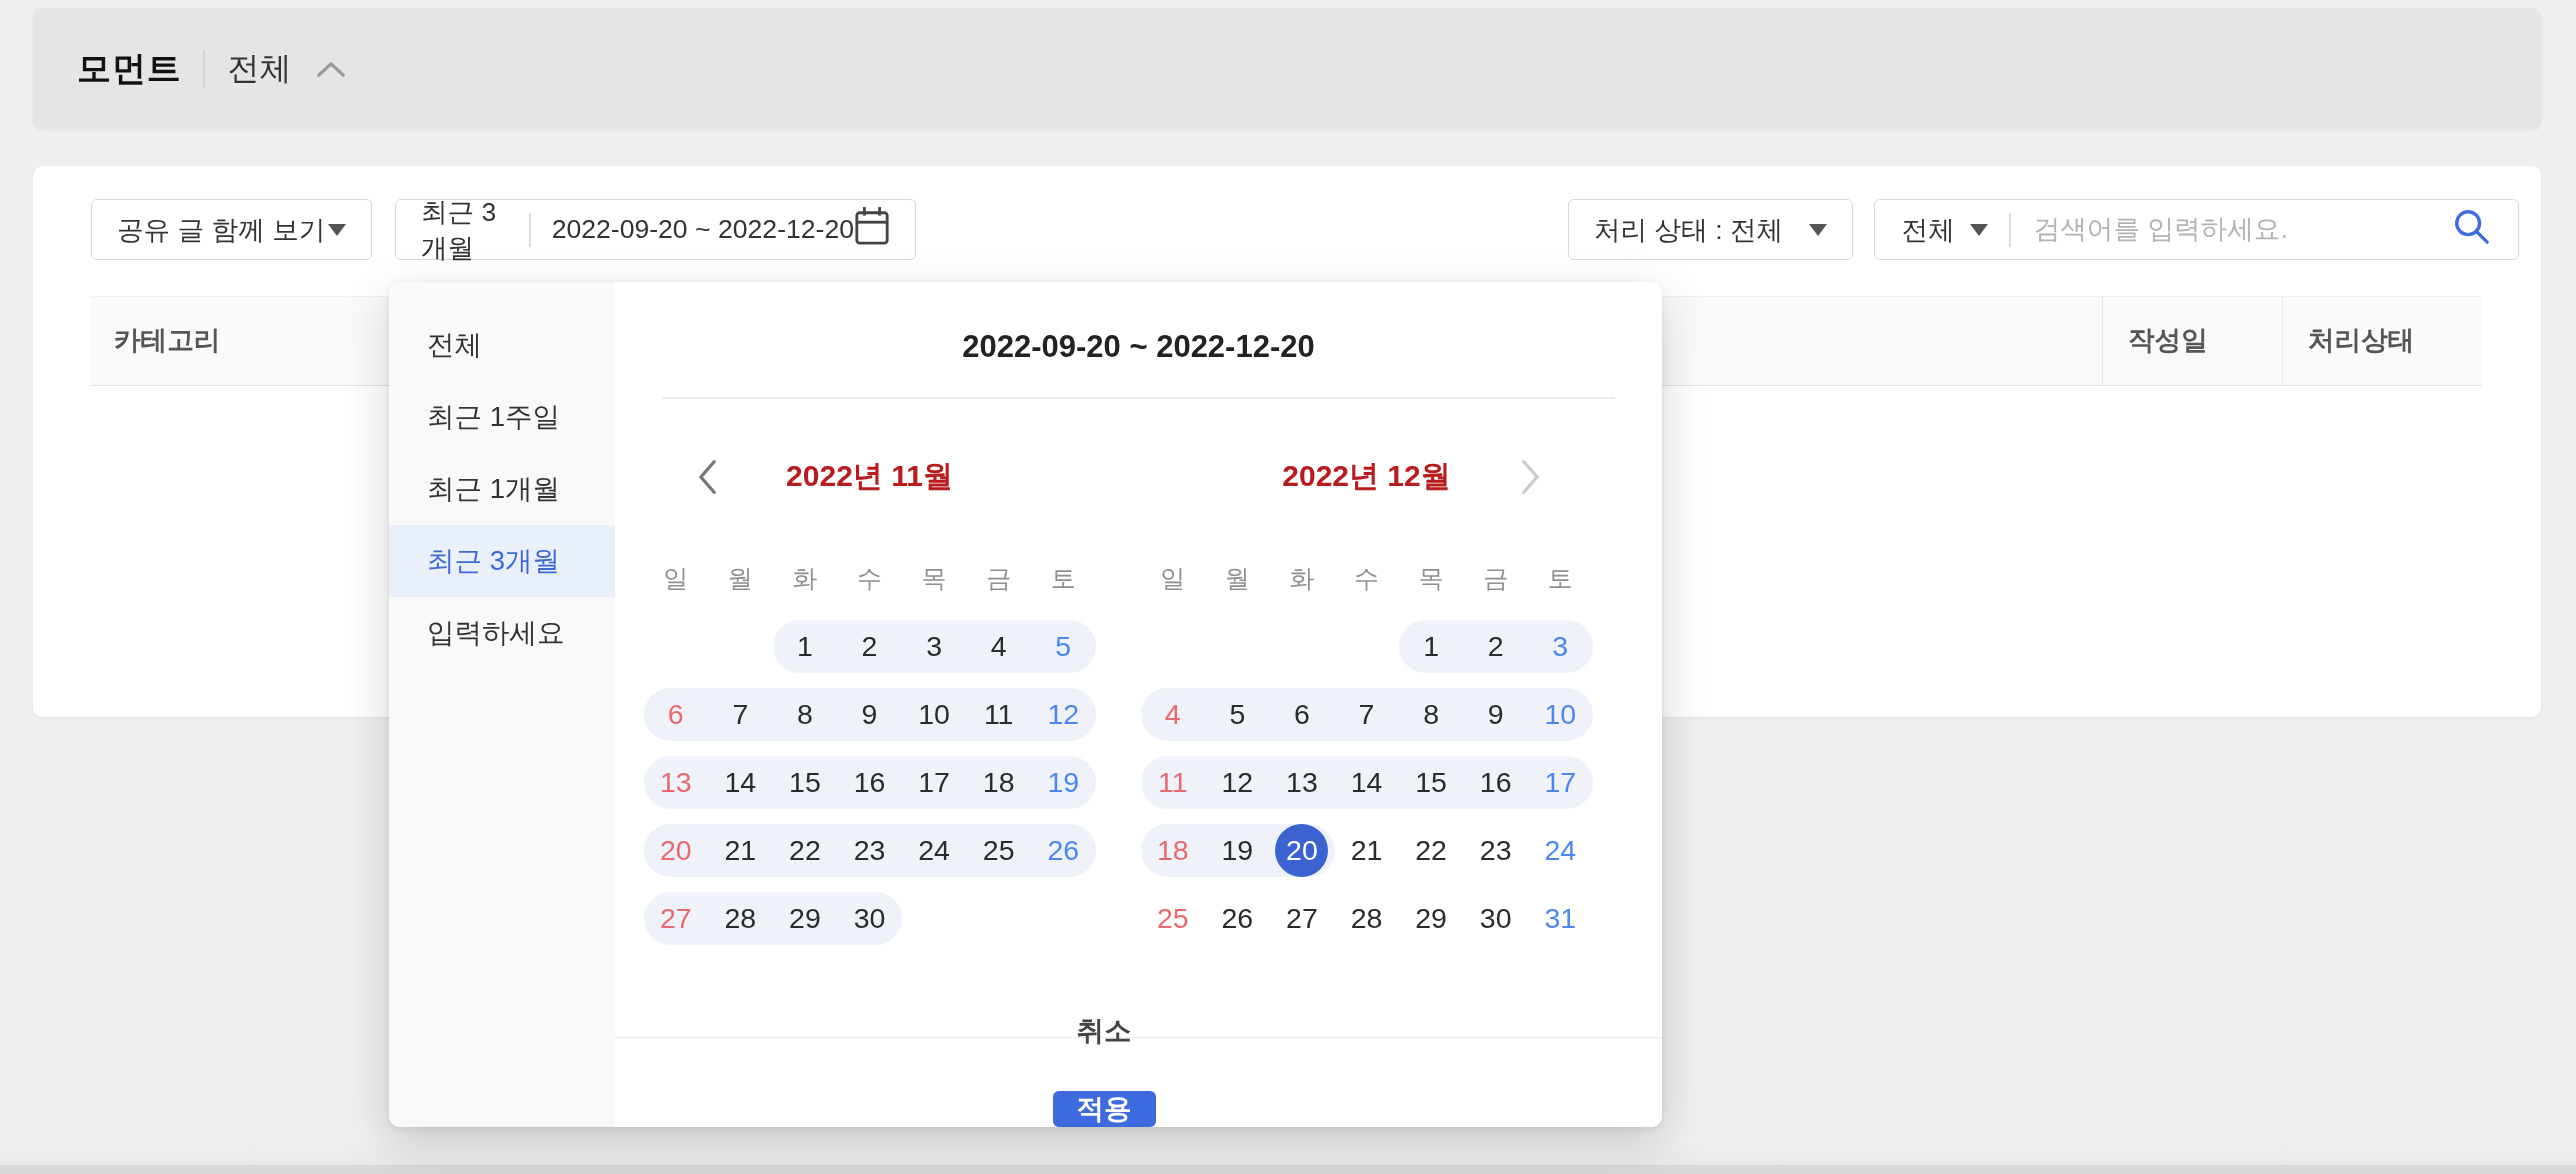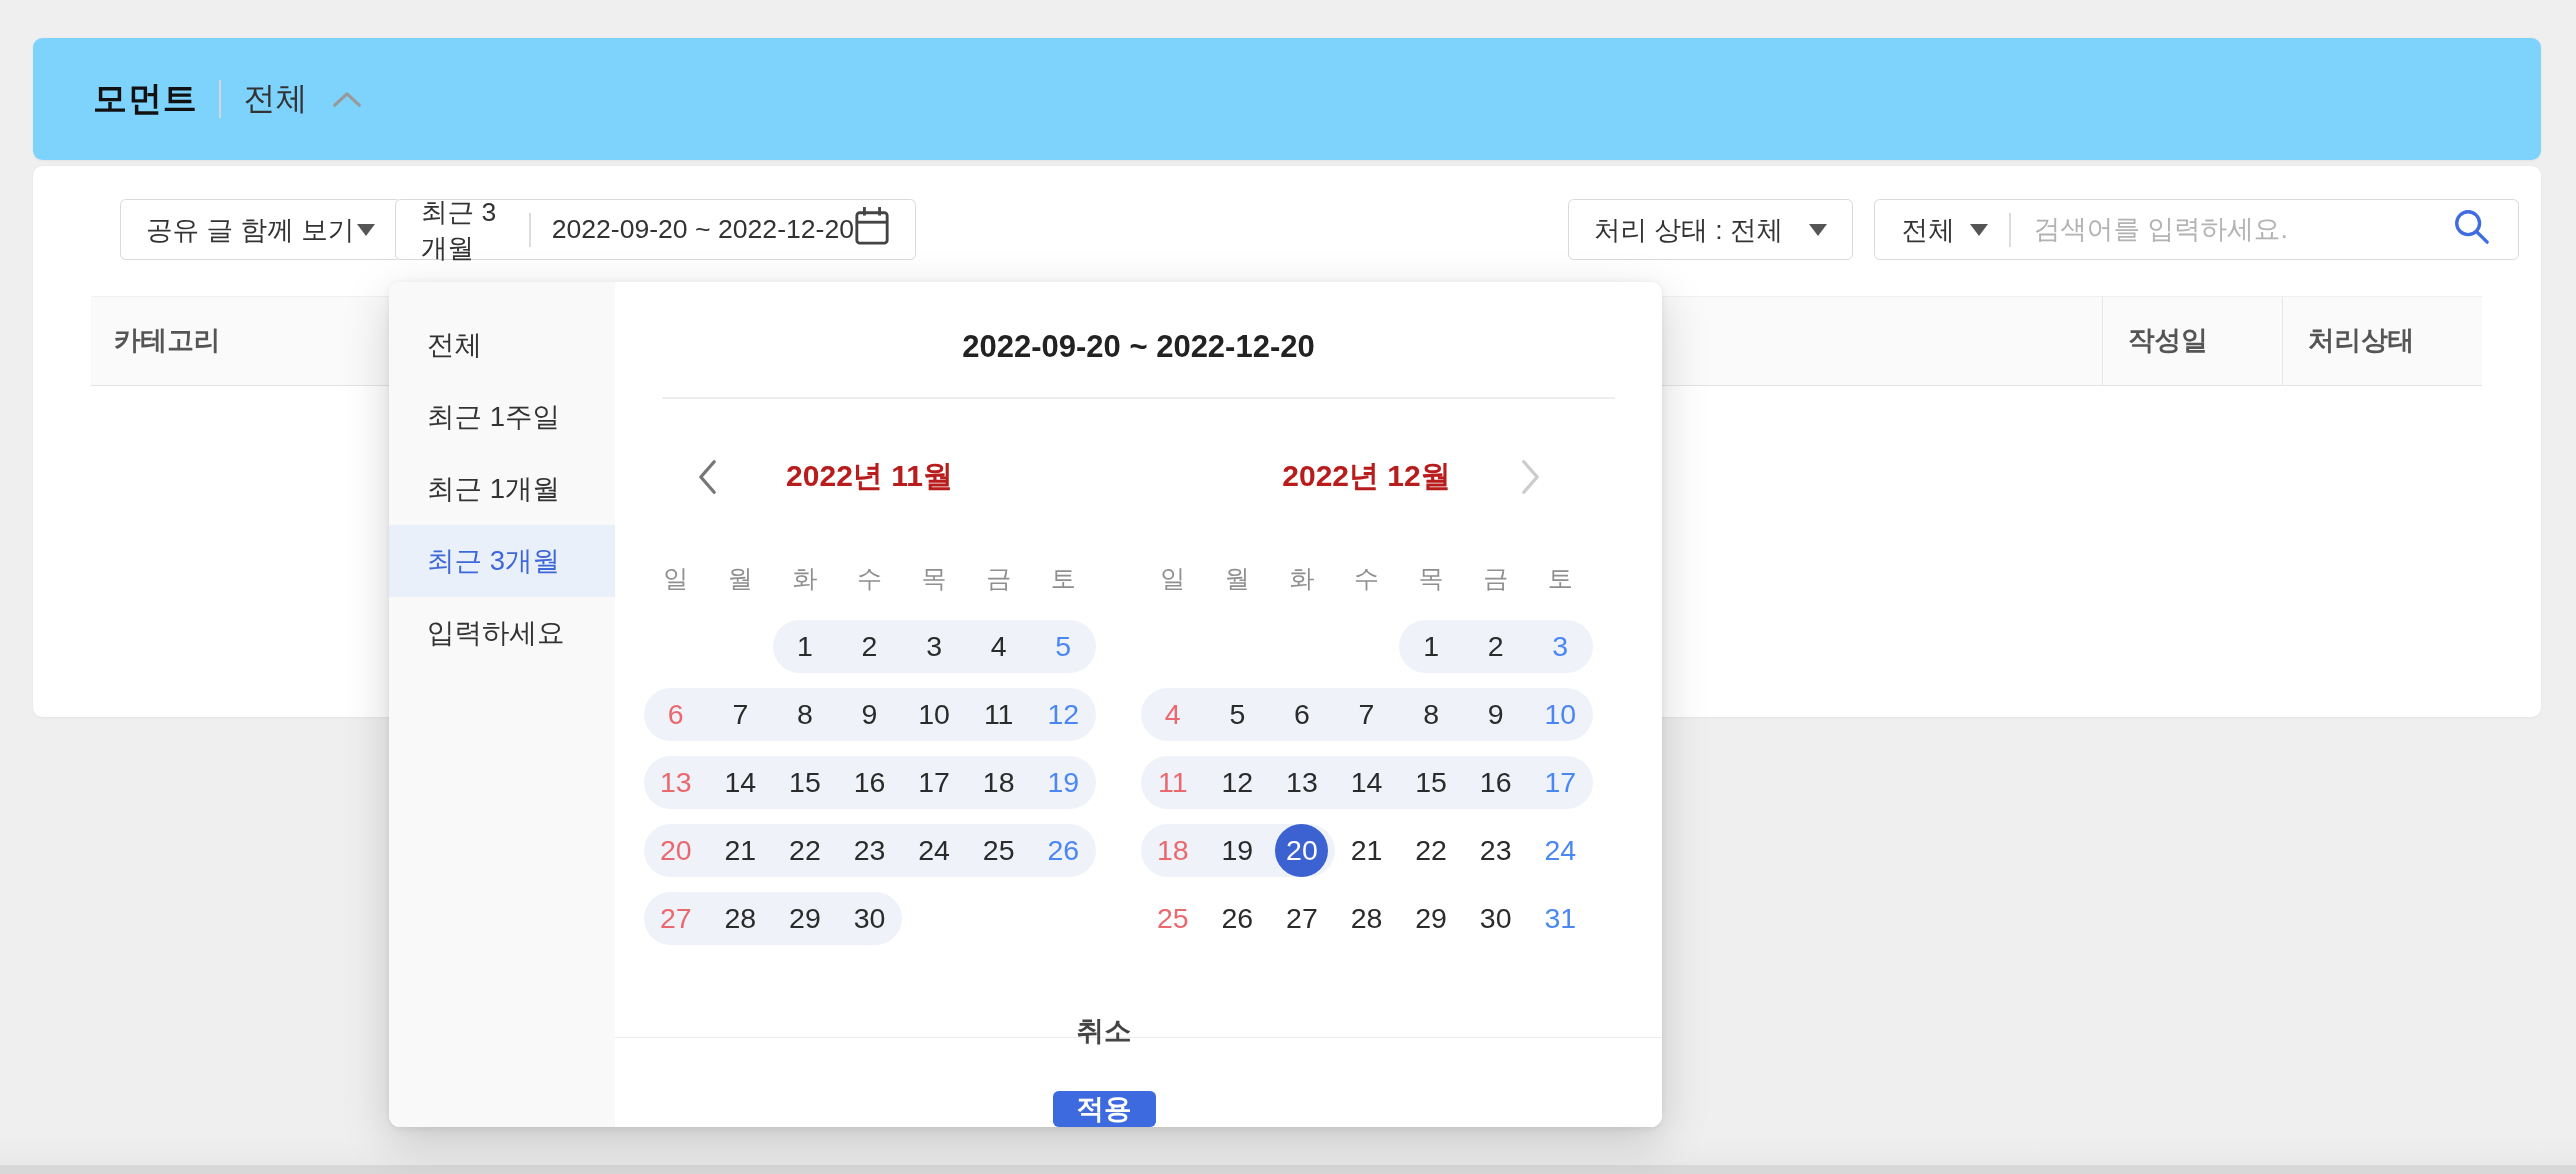--- a/index.html
+++ b/index.html
@@ -8,40 +8,40 @@
     position:relative;
     background:linear-gradient(#efefef 0 97%, #e7e7e7 100%);
     font-family:"Liberation Sans", sans-serif;
     overflow:hidden;
     color:#333;
   }
   .bottom-strip { position:absolute; left:0; bottom:0; width:100%; height:9.5px; background:#d8d8d8; }
 
   
   .header-card {
-    position:absolute; left:33px; top:38px; width:2508px; height:122px;
-    background:#7dd3fc; border-radius:9.5px; box-shadow:0 0.9px 2.8px rgba(0,0,0,.05);
-    display:flex; align-items:center; padding-left:60px;
+    position:absolute; left:33px; top:8px; width:2508px; height:122px;
+    background:#e5e5e5; border-radius:9.5px; box-shadow:0 0.9px 2.8px rgba(0,0,0,.05);
+    display:flex; align-items:center; padding-left:44px;
   }
   .header-title { font-size:34px; font-weight:bold; color:#111; letter-spacing:0.9px; }
   .header-divider { width:1.9px; height:38px; background:#d5d5d5; margin:0 23px 0 21px; }
   .header-scope { font-size:32px; color:#333; }
   .chev-up { margin-left:23px; display:flex; align-items:center; cursor:pointer; }
 
   
   .main-card {
     position:absolute; left:33px; top:166px; width:2508px; height:551px;
     background:#fff; border-radius:9.5px; box-shadow:0 0.9px 2.8px rgba(0,0,0,.05);
   }
   .ctrl {
     position:absolute; top:33px; height:61px; background:#fff;
     border:1.9px solid #d9d9d9; border-radius:5.7px;
     display:flex; align-items:center; font-size:26.6px; color:#333;
   }
-  .ctrl-share  { left:58px;   width:281px; padding:0 25px; justify-content:space-between;margin-left:29px; }
+  .ctrl-share  { left:58px;   width:281px; padding:0 25px; justify-content:space-between; }
   .ctrl-range  { left:362px;  width:521px; padding:0 25px; }
   .ctrl-status { left:1535px; width:285px; padding:0 25px; justify-content:space-between; }
   .ctrl-search { left:1841px; width:645px; padding:0 26.6px; }
   .caret-down { width:0; height:0; border-left:9.5px solid transparent; border-right:9.5px solid transparent; border-top:12.3px solid #555; }
   .v-div { width:1.9px; height:34px; background:#ddd; margin:0 21px; flex:none; }
   .range-text { white-space:nowrap; }
   .spacer { flex:1; }
   .search-input {
     flex:1; border:none; outline:none; background:transparent;
     font-size:26.6px; font-family:"Liberation Sans", sans-serif; color:#333; min-width:0;

